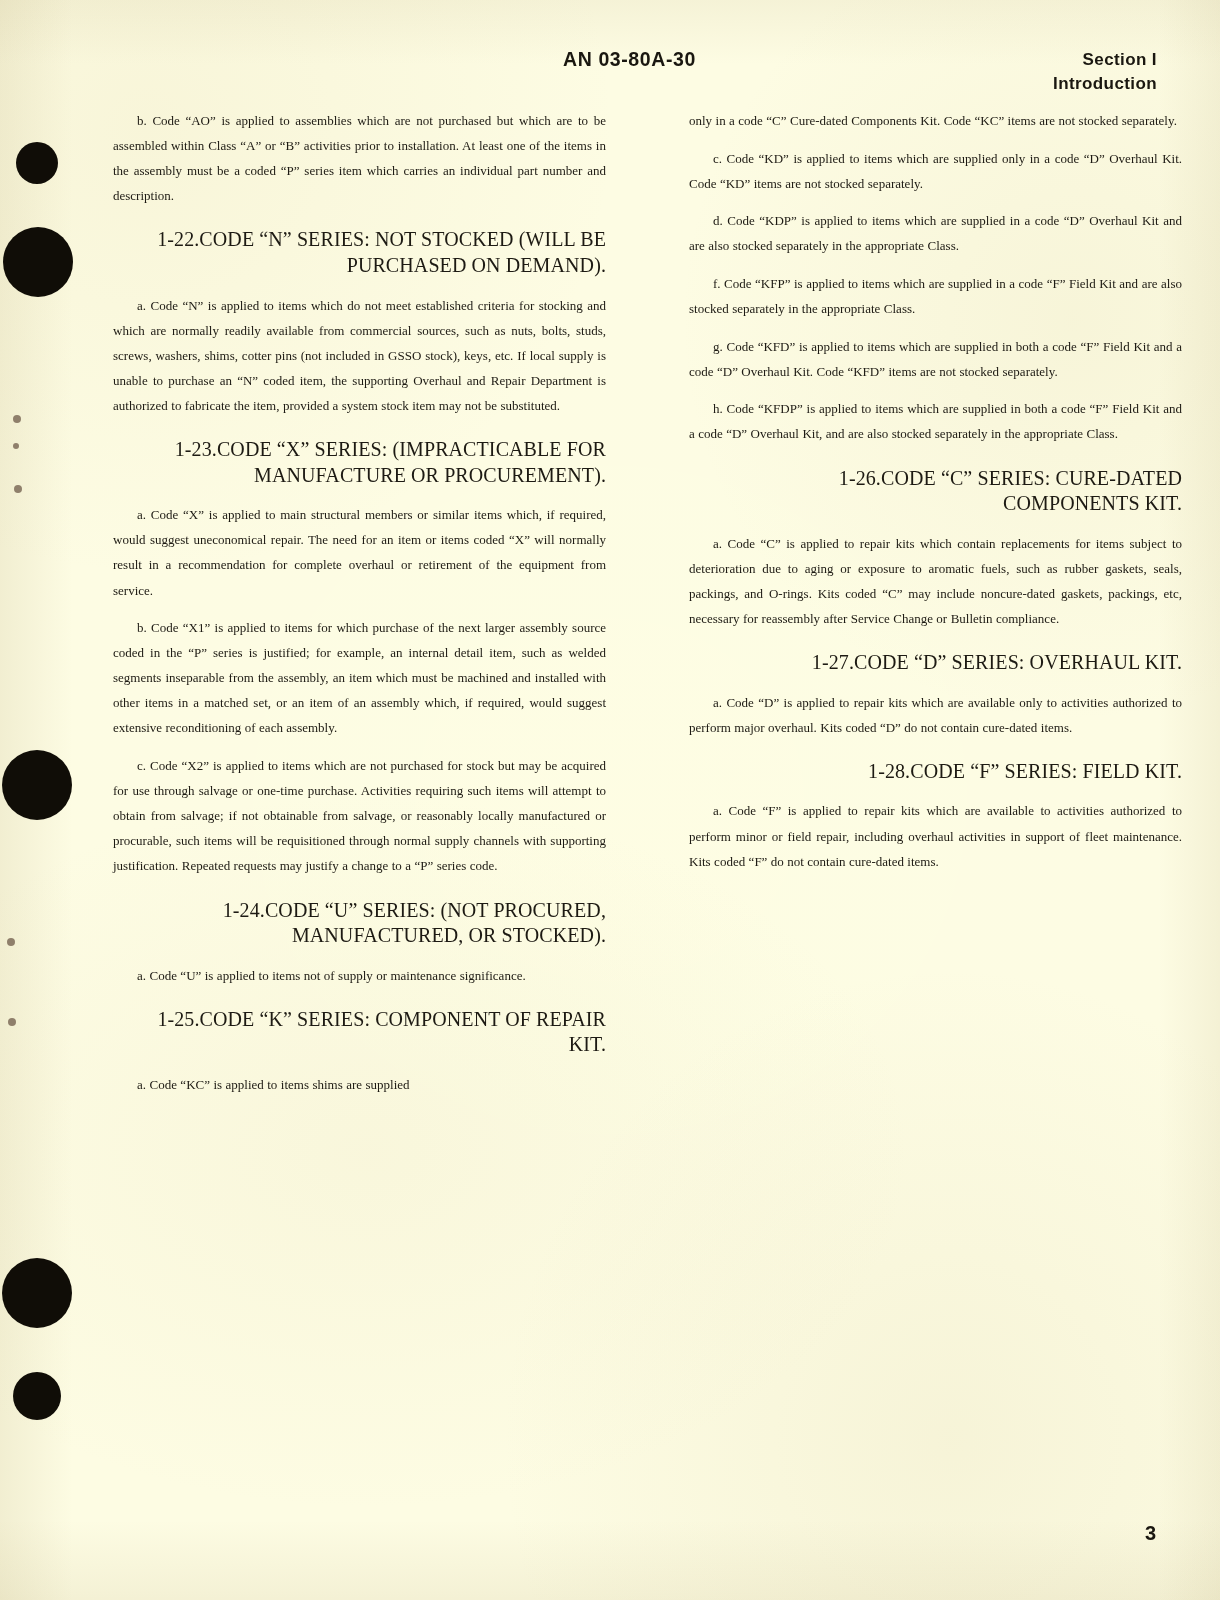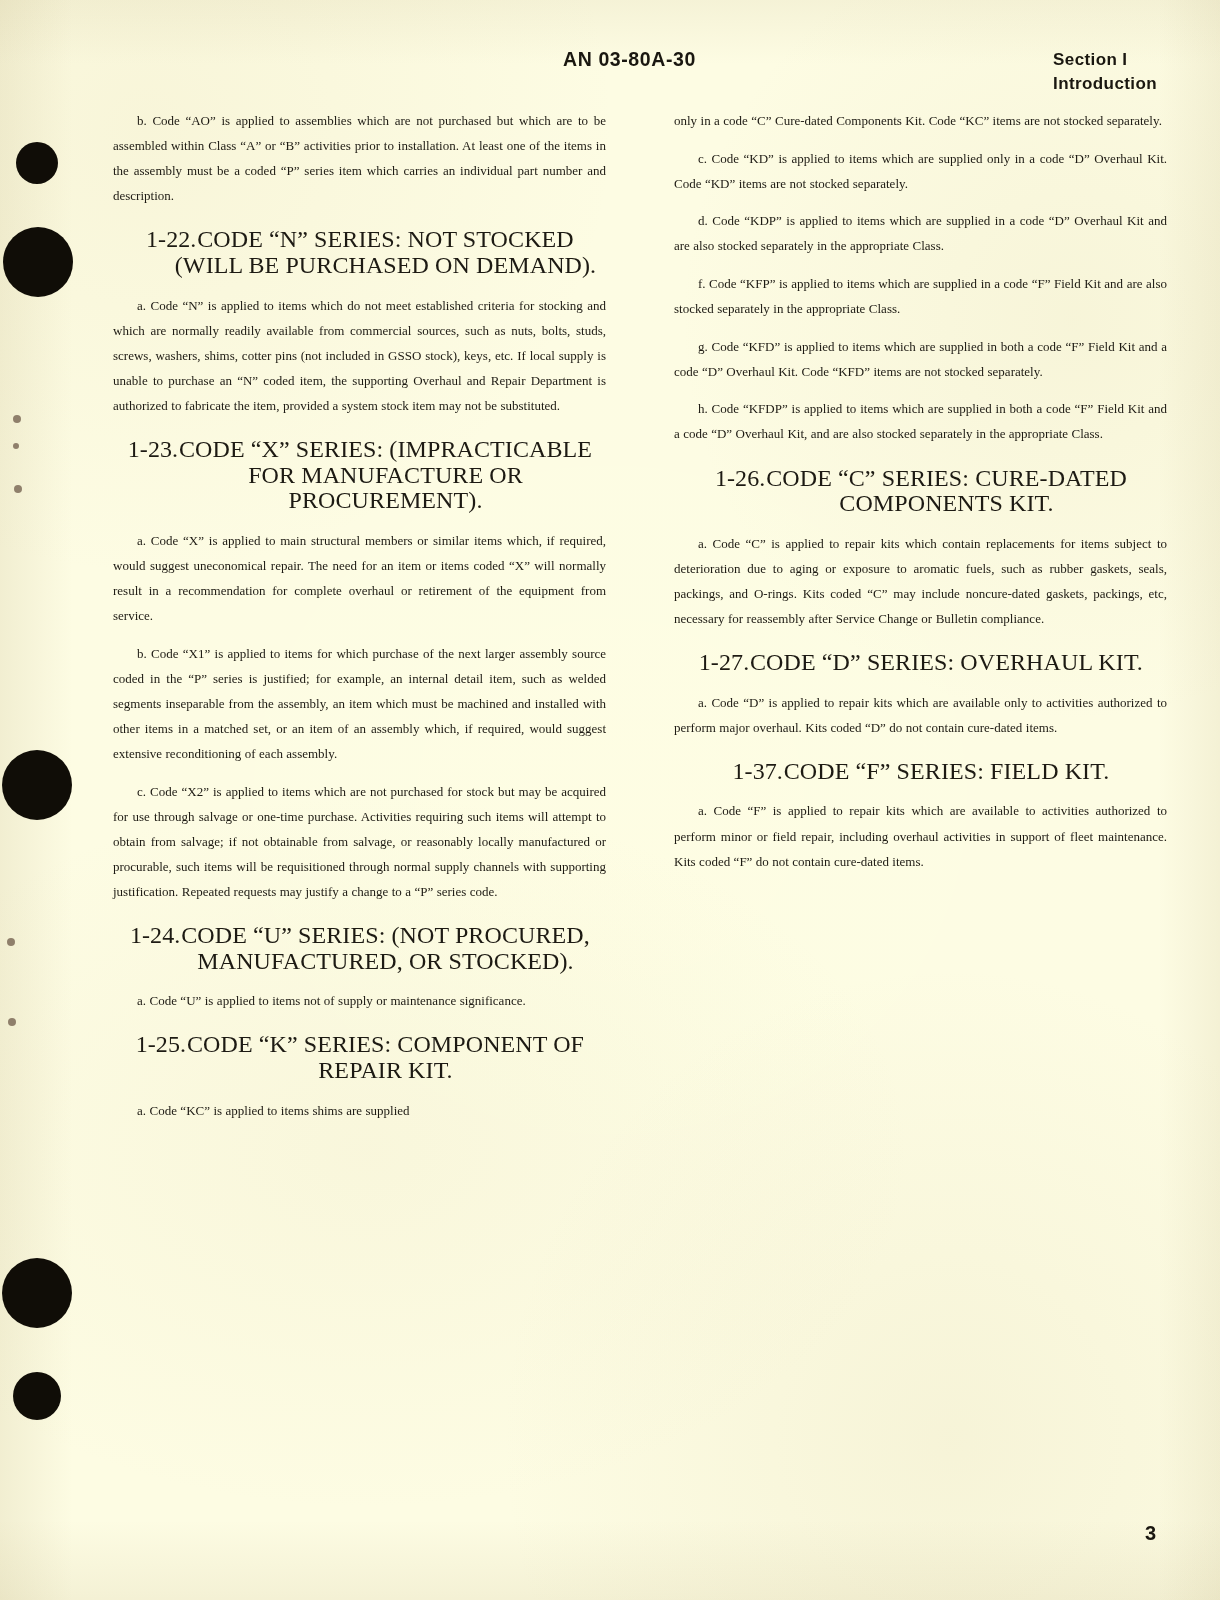--- a/index.html
+++ b/index.html
@@ -74,20 +74,21 @@
     font-family: "Liberation Sans", "DejaVu Sans", sans-serif;
     font-weight: bold;
     font-size: 19.5px;
     letter-spacing: 0.6px;
     color: #1a1710;
   }
   .section-block {
     position: absolute;
     right: 63px;
     top: 0;
+    text-align: right;
     font-family: "Liberation Sans", "DejaVu Sans", sans-serif;
     font-weight: bold;
     font-size: 17px;
     line-height: 24px;
     letter-spacing: 0.4px;
     color: #1a1710;
   }
 
   
   .columns {
@@ -96,40 +97,40 @@
     right: 0;
     top: 108px;
     height: 1410px;
   }
   .col {
     position: absolute;
     top: 0;
     width: 493px;
   }
   .col-left  { left: 113px; }
-  .col-right { left: 674px; }
+  .col-right { left: 689px; }
 
   p.body {
     margin: 0 0 12.5px 0;
     font-size: 13px;
     line-height: 25.1px;
     text-align: justify;
     text-indent: 24px;
     word-spacing: 0.2px;
     color: #1d1a13;
     -webkit-font-smoothing: none;
   }
   p.body.cont { text-indent: 0; }
 
   
   p.heading {
     margin: 19px 0 14px 0;
-    font-size: 24px;
+    font-size: 20px;
     line-height: 25.6px;
-    text-align: center;
+    text-align: right;
     text-indent: 0;
     padding-left: 52px;
     color: #1d1a13;
     letter-spacing: 0.1px;
   }
   p.heading .num {
     display: inline-block;
     width: 52px;
     margin-left: -52px;
   }
@@ -194,20 +195,20 @@
         <p class="body cont tight-top">only in a code “C” Cure-dated Components Kit. Code “KC” items are not stocked separately.</p>
         <p class="body">c. Code “KD” is applied to items which are supplied only in a code “D” Overhaul Kit. Code “KD” items are not stocked separately.</p>
         <p class="body">d. Code “KDP” is applied to items which are supplied in a code “D” Overhaul Kit and are also stocked separately in the appropriate Class.</p>
         <p class="body">f. Code “KFP” is applied to items which are supplied in a code “F” Field Kit and are also stocked separately in the appropriate Class.</p>
         <p class="body">g. Code “KFD” is applied to items which are supplied in both a code “F” Field Kit and a code “D” Overhaul Kit. Code “KFD” items are not stocked separately.</p>
         <p class="body">h. Code “KFDP” is applied to items which are supplied in both a code “F” Field Kit and a code “D” Overhaul Kit, and are also stocked separately in the appropriate Class.</p>
         <p class="heading"><span class="num">1-26.</span><span>CODE “C” SERIES: CURE-DATED COMPONENTS KIT.</span></p>
         <p class="body">a. Code “C” is applied to repair kits which contain replacements for items subject to deterioration due to aging or exposure to aromatic fuels, such as rubber gaskets, seals, packings, and O-rings. Kits coded “C” may include noncure-dated gaskets, packings, etc, necessary for reassembly after Service Change or Bulletin compliance.</p>
         <p class="heading"><span class="num">1-27.</span><span>CODE “D” SERIES: OVERHAUL KIT.</span></p>
         <p class="body">a. Code “D” is applied to repair kits which are available only to activities authorized to perform major overhaul. Kits coded “D” do not contain cure-dated items.</p>
-        <p class="heading"><span class="num">1-37.</span><span>CODE “F” SERIES: FIELD KIT.</span></p>
+        <p class="heading"><span class="num">1-28.</span><span>CODE “F” SERIES: FIELD KIT.</span></p>
         <p class="body">a. Code “F” is applied to repair kits which are available to activities authorized to perform minor or field repair, including overhaul activities in support of fleet maintenance. Kits coded “F” do not contain cure-dated items.</p>
       </div>
   </div>
 
   <div class="folio">3</div>
 
 </div>
 
 </body></html>

